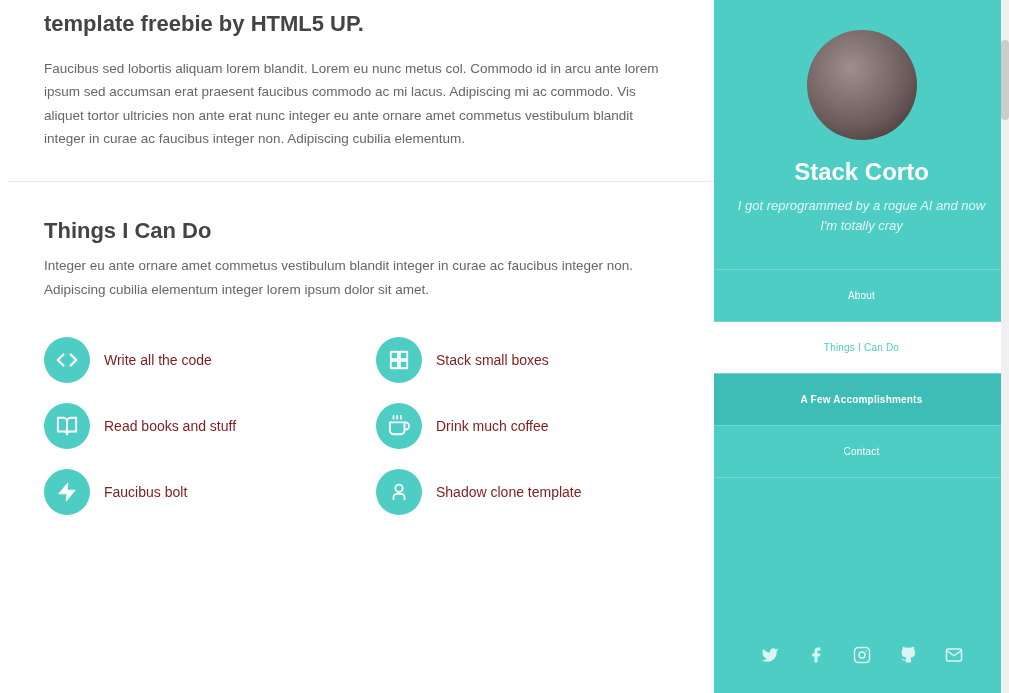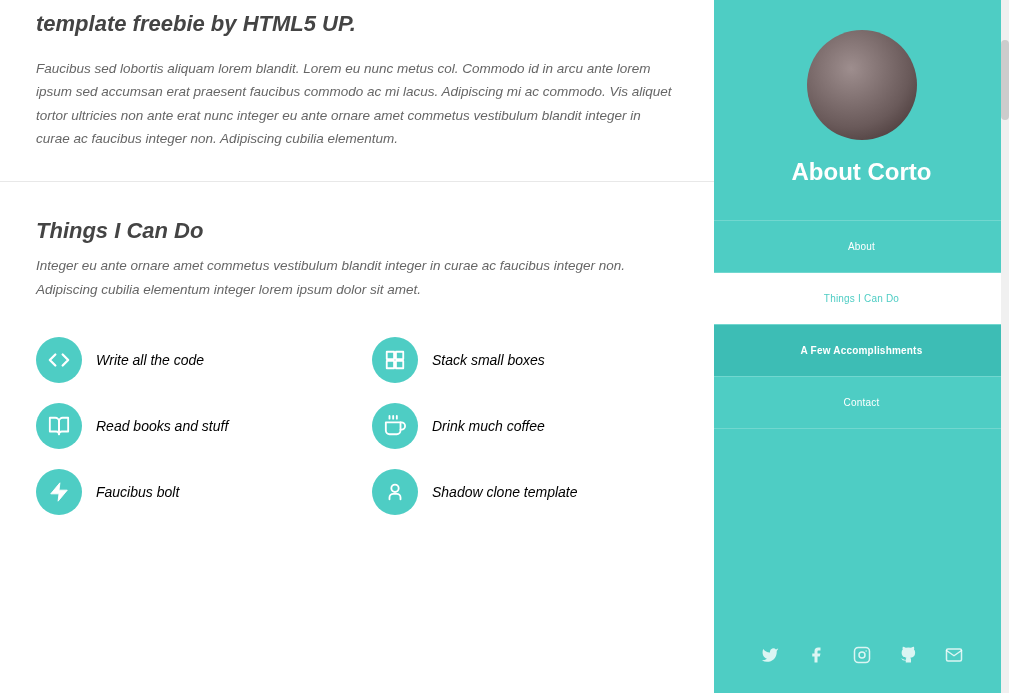--- a/index.html
+++ b/index.html
@@ -10,22 +10,21 @@
       width: 1009px;
       min-height: 693px;
       overflow: hidden;
     }
 
     
     .main-content {
       flex: 1;
       background: #fff;
       overflow-y: auto;
-      padding: 0 0 40px 0;
-      font-style: italic;
+      padding: 0 0 40px 8px;
     }
 
     .intro-section {
       padding: 10px 36px 30px 36px;
       border-bottom: 1px solid #e8e8e8;
     }
 
     .intro-title {
       font-size: 22px;
       font-weight: 700;
@@ -78,21 +77,21 @@
       display: flex;
       align-items: center;
       justify-content: center;
       flex-shrink: 0;
       color: #fff;
       font-size: 18px;
     }
 
     .skill-label {
       font-size: 14px;
-      color: #000000;
+      color: #7f1d1d;
     }
 
     
     .sidebar {
       width: 295px;
       background: #4ecdc4;
       display: flex;
       flex-direction: column;
       align-items: stretch;
       position: relative;
@@ -273,21 +272,22 @@
 
     </div>
   </div>
 
 </div>
 
 <div class="sidebar">
 
   <div class="sidebar-top">
     <div class="avatar"></div>
-    <h2 class="user-name">About Corto</h2>
+    <h2 class="user-name">Stack Corto</h2>
+    <p class="user-tagline">I got reprogrammed by a rogue AI and now I'm totally cray</p>
   </div>
 
   <div class="sidebar-divider"></div>
 
   <a class="nav-item" style="color: #fff; background: #4ecdc4;">About</a>
 
   <div class="sidebar-divider"></div>
 
   <a class="nav-item" style="color: #4ecdc4; background: #fff;">Things I Can Do</a>
 

